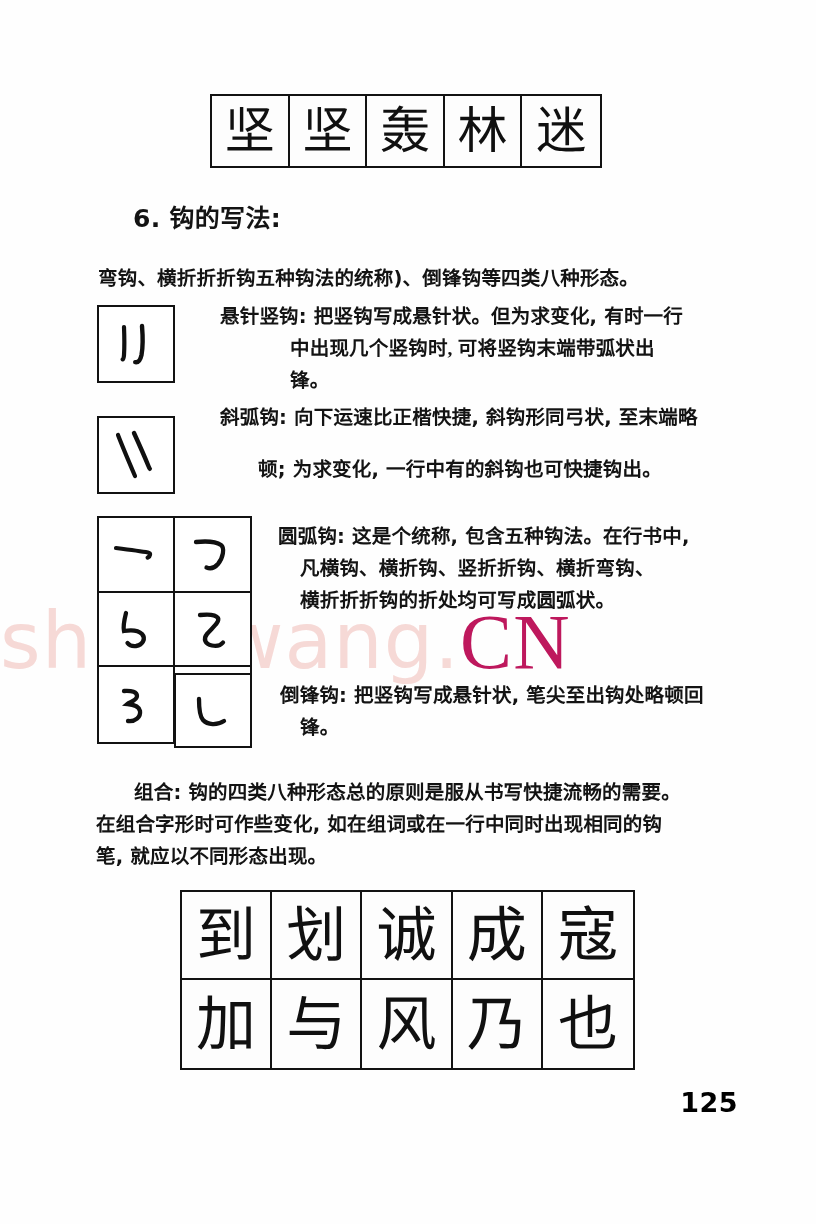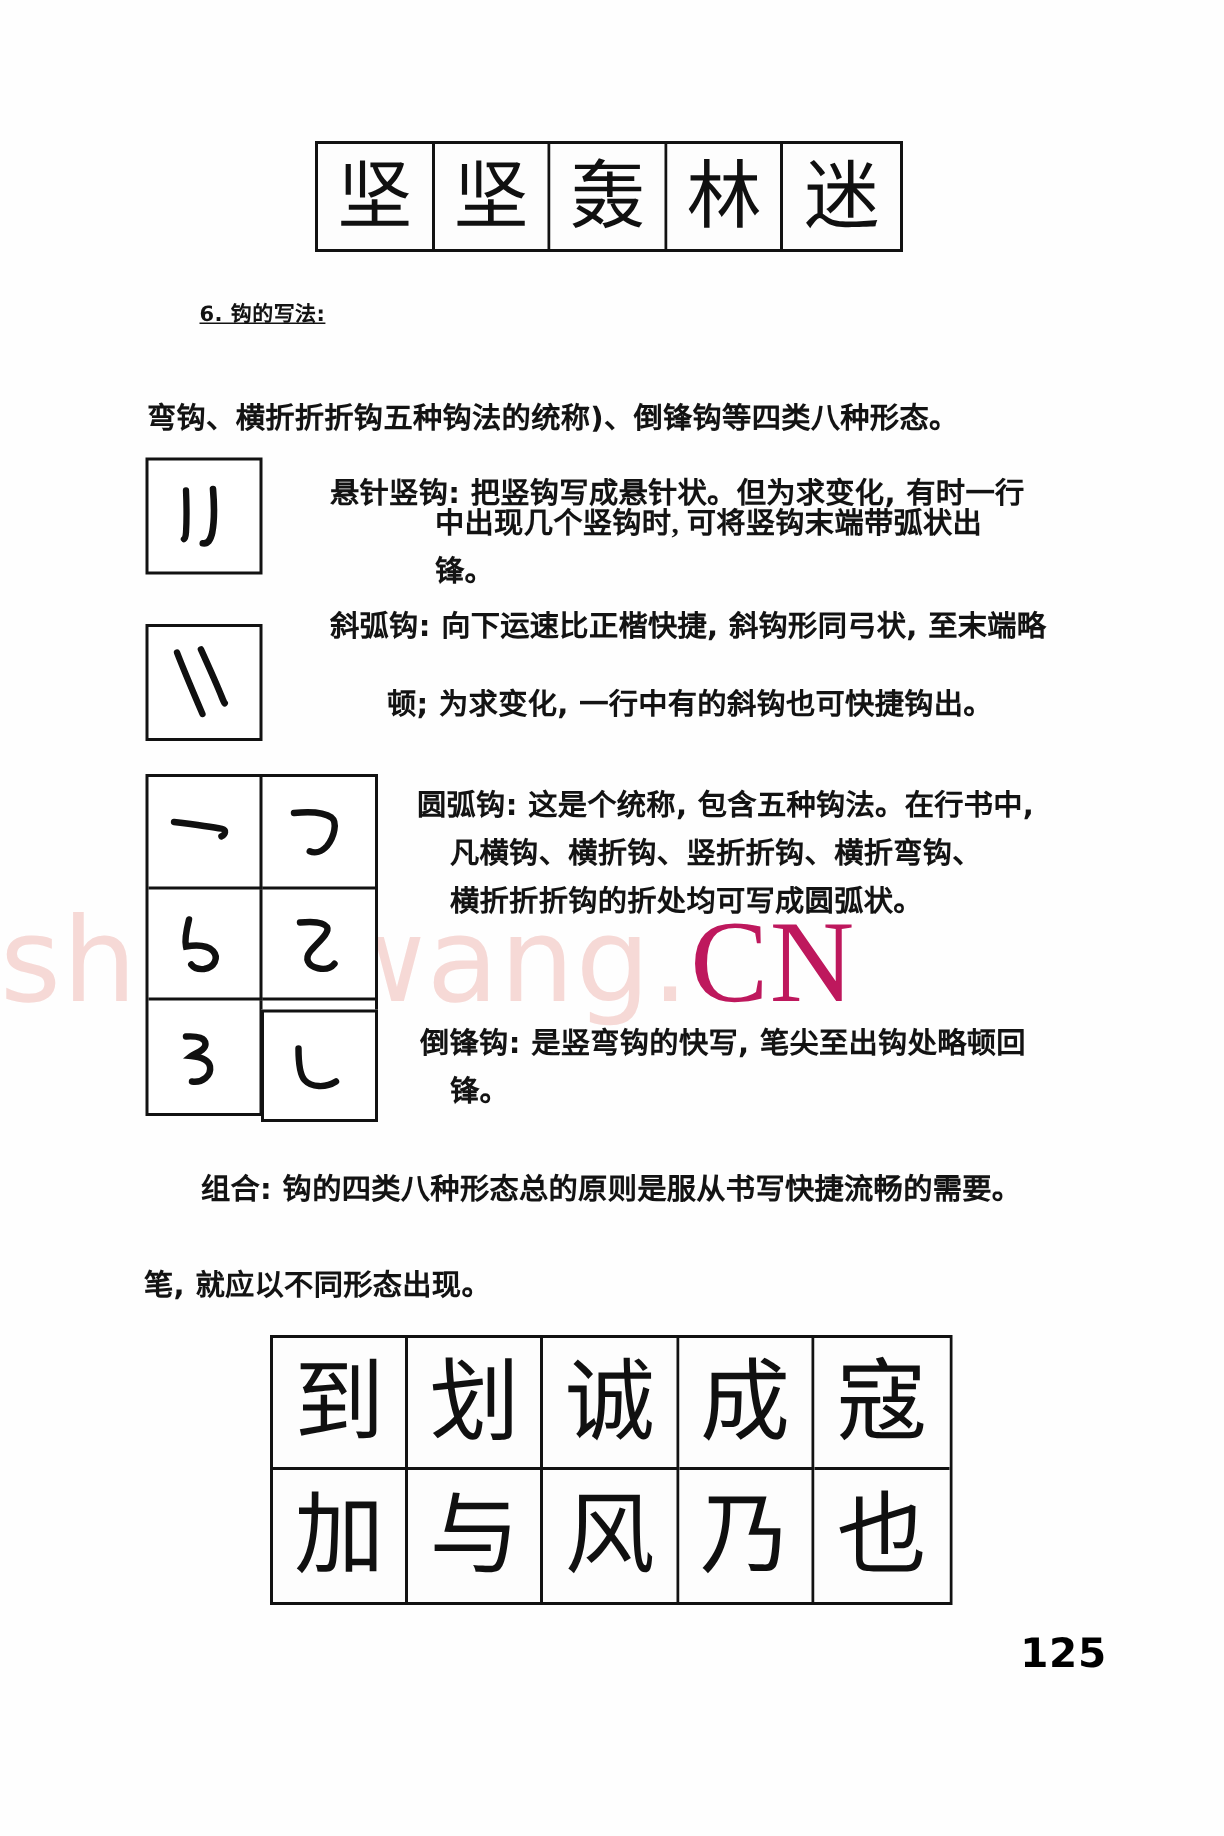--- a/index.html
+++ b/index.html
@@ -47,23 +47,22 @@
     font-family: "DejaVu Sans", "Liberation Sans", sans-serif;
     font-weight: 700;
     white-space: nowrap;
     -webkit-font-smoothing: none;
   }
   .body-line {
     font-size: 19.5px;
     letter-spacing: 0.2px;
   }
   .heading-line {
-    font-size: 14px;
+    font-size: 25px;
     letter-spacing: 0.3px;
-    text-decoration: underline;
   }
 
   
   .grid {
     position: absolute;
     z-index: 2;
     display: grid;
     background: #ffffff;
     border: 2.5px solid #121212;
     box-sizing: border-box;
@@ -210,21 +209,21 @@
   <div class="txt heading-line" style="left:133px; top:198px;">6. 钩的写法:</div>
 
   <div class="txt body-line" style="left:98px; top:262px;">弯钩、横折折折钩五种钩法的统称)、倒锋钩等四类八种形态。</div>
 
   <div class="strokebox" id="stroke-vertical-hook">
     <svg class="stroke-svg" width="73" height="73" viewBox="0 0 73 73" aria-hidden="true">
       <path d="M25 20 C25.5 32, 25.5 40, 25 48 C24.8 51, 24.2 52, 23.6 52.4" stroke="#101010" stroke-width="4.2" fill="none" stroke-linecap="round"></path>
       <path d="M43 19 C44 31, 44 40, 42.5 48 C41.2 54, 38.6 55.6, 36.2 55.2" stroke="#101010" stroke-width="4.4" fill="none" stroke-linecap="round"></path>
     </svg>
   </div>
-  <div class="txt body-line" style="left:220px; top:300px;margin-top:12px;">悬针竖钩: 把竖钩写成悬针状。但为求变化, 有时一行</div>
+  <div class="txt body-line" style="left:220px; top:300px;">悬针竖钩: 把竖钩写成悬针状。但为求变化, 有时一行</div>
   <div class="txt body-line" style="left:290px; top:332px;font-family:Liberation Serif, serif;">中出现几个竖钩时, 可将竖钩末端带弧状出</div>
   <div class="txt body-line" style="left:290px; top:364px;">锋。</div>
 
   <div class="strokebox" id="stroke-slant-hook">
     <svg class="stroke-svg" width="73" height="73" viewBox="0 0 73 73" aria-hidden="true">
       <path d="M19 17 C24 30, 30 44, 36 58" stroke="#101010" stroke-width="4.2" fill="none" stroke-linecap="round"></path>
       <path d="M35 15 C40 26, 45 37, 49 47 C50 49.5, 50.4 50.4, 50.8 50.8" stroke="#101010" stroke-width="4.4" fill="none" stroke-linecap="round"></path>
     </svg>
   </div>
   <div class="txt body-line" style="left:220px; top:401px;text-align:center;">斜弧钩: 向下运速比正楷快捷, 斜钩形同弓状, 至末端略</div>
@@ -263,24 +262,25 @@
   <div id="grid-arc-extra">
     <svg class="stroke-svg" width="68" height="68" viewBox="0 0 68 68" aria-hidden="true">
       <path d="M20 22 C20 31, 20.5 39, 24 43 C28.5 48, 38 48.5, 45 44" stroke="#101010" stroke-width="4.3" fill="none" stroke-linecap="round"></path>
     </svg>
   </div>
 
   <div class="txt body-line" style="left:300px; top:552px;">凡横钩、横折钩、竖折折钩、横折弯钩、</div>
   <div class="txt body-line" style="left:278px; top:520px;">圆弧钩: 这是个统称, 包含五种钩法。在行书中,</div>
   <div class="txt body-line" style="left:300px; top:584px;text-align:center;">横折折折钩的折处均可写成圆弧状。</div>
 
-  <div class="txt body-line" style="left:280px; top:679px;">倒锋钩: 是竖弯钩的快写, 笔尖至出钩处略顿回</div>
+  <div class="txt body-line" style="left:280px; top:679px;">倒锋钩: 把竖钩写成悬针状, 笔尖至出钩处略顿回</div>
   <div class="txt body-line" style="left:300px; top:711px;">锋。</div>
 
   <div class="txt body-line" style="left:134px; top:776px;">组合: 钩的四类八种形态总的原则是服从书写快捷流畅的需要。</div>
+  <div class="txt body-line" style="left:96px; top:808px;">在组合字形时可作些变化, 如在组词或在一行中同时出现相同的钩</div>
   <div class="txt body-line" style="left:96px; top:840px;">笔, 就应以不同形态出现。</div>
 
   <div id="grid-bottom" class="grid">
     <div class="cell">
         <span class="han">到</span>
       </div>
     <div class="cell">
         <span class="han">划</span>
       </div>
     <div class="cell">

